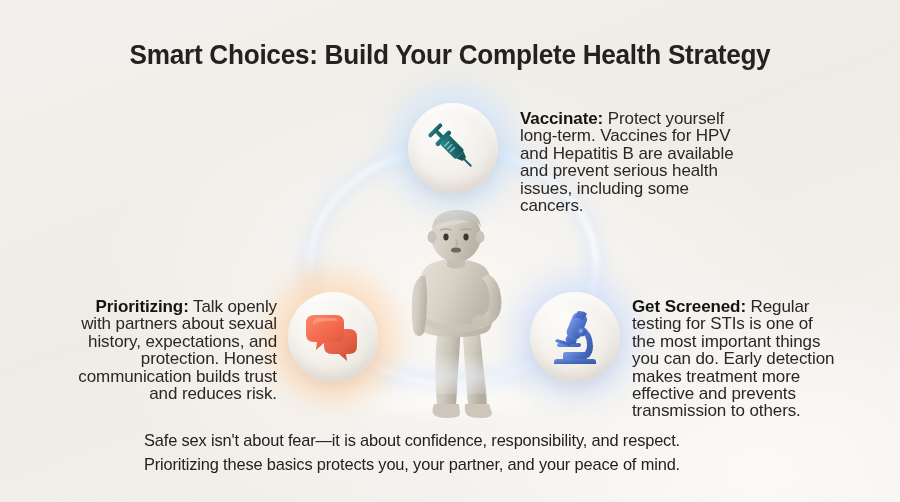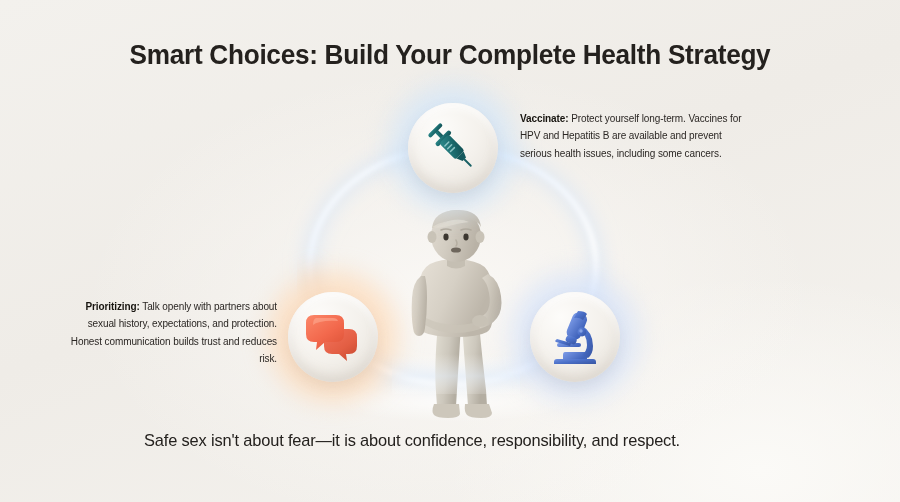--- a/index.html
+++ b/index.html
@@ -48,21 +48,21 @@
     box-shadow:
       0 6px 14px rgba(120,110,100,0.13),
       inset 0 -6px 11px rgba(180,170,158,0.26),
       inset 0 5px 9px rgba(255,255,255,0.9);
     display:flex; align-items:center; justify-content:center;
   }
 
   
   .txt {
     position:absolute;
-    font-size:10px;
+    font-size:17px;
     line-height:17.4px;
     color:#2b2724;
     letter-spacing:-0.1px;
   }
   .txt b { font-weight:bold; color:#17140f; }
   .txt-right { text-align:right; }
 
   
   .caption {
     position:absolute; top:428px; left:0; width:824px;
@@ -277,18 +277,22 @@
         </g>
 
         <path d="M30 2 q7 0 9 3 l-4 6 q-4 -3 -9 -2 z" fill="url(#blueG)"></path>
 
         <circle cx="34" cy="23" r="4.4" fill="url(#blueG)"></circle>
         <circle cx="33" cy="22" r="1.7" fill="#9db6f0" opacity="0.7"></circle>
       </svg>
     </div>
   </div>
 
+  <div class="txt" style="left:632px; top:298px; width:205px;">
+    <b>Get Screened:</b><span> Regular testing for STIs is one of the most important things you can do. Early detection makes treatment more effective and prevents transmission to others.</span>
+  </div>
 
   <div class="caption">
     <div>Safe sex isn't about fear—it is about confidence, responsibility, and respect.</div>
+    <div>Prioritizing these basics protects you, your partner, and your peace of mind.</div>
   </div>
 
 </div>
 
 </body></html>

